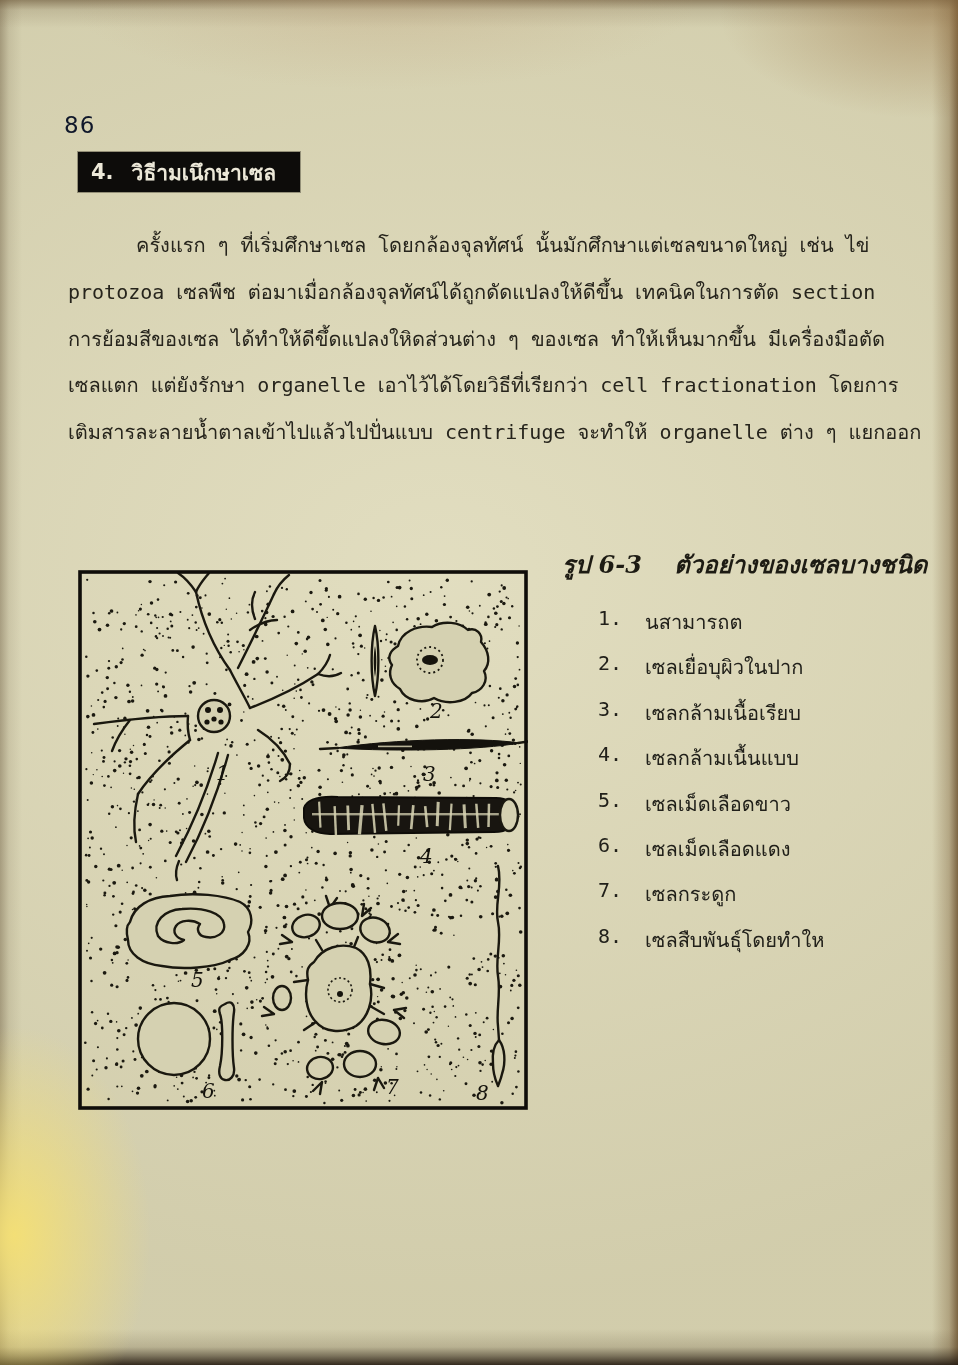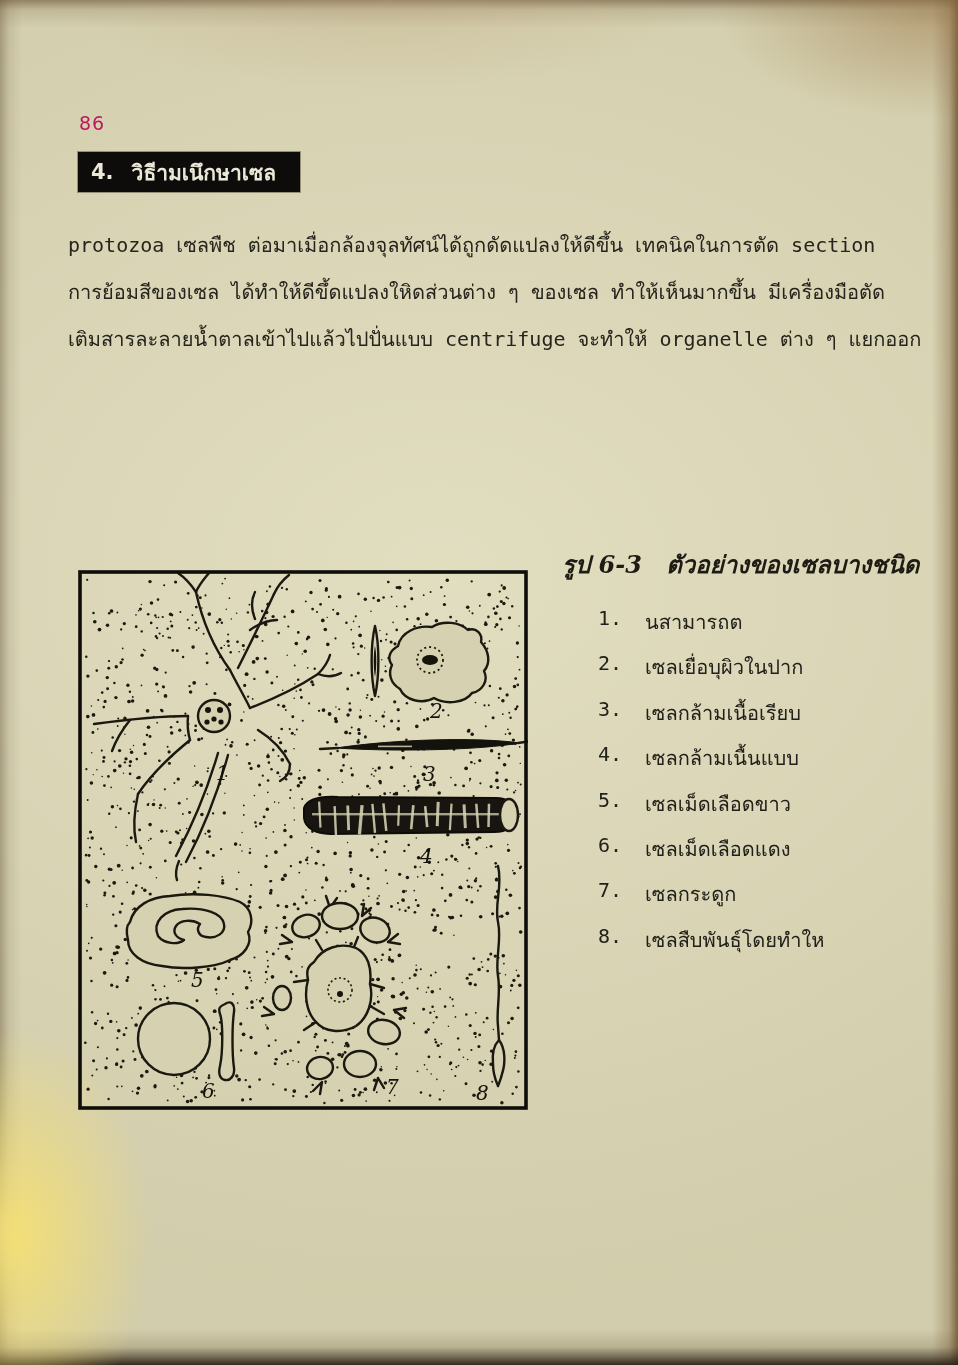--- a/index.html
+++ b/index.html
@@ -11,21 +11,21 @@
       radial-gradient(ellipse 190px 290px at 14px 1235px, rgba(245,224,116,0.95), rgba(245,224,116,0) 72%),
       radial-gradient(ellipse 300px 150px at 97% 1%, rgba(148,108,60,0.45), rgba(148,108,60,0) 70%),
       radial-gradient(ellipse 420px 120px at 40% 0%, rgba(190,158,120,0.30), rgba(190,158,120,0) 75%),
       linear-gradient(180deg, rgba(110,90,60,0.65) 0px, rgba(110,90,60,0.18) 10px, rgba(110,90,60,0) 28px),
       linear-gradient(0deg, rgba(38,28,18,0.92) 0px, rgba(52,40,26,0.55) 9px, rgba(95,78,52,0.22) 18px, rgba(95,78,52,0) 36px),
       linear-gradient(270deg, rgba(108,82,48,0.85) 0px, rgba(128,102,64,0.40) 9px, rgba(128,102,64,0) 26px),
       linear-gradient(90deg, rgba(92,74,48,0.40) 0px, rgba(92,74,48,0.12) 9px, rgba(92,74,48,0) 22px),
       radial-gradient(ellipse 1100px 850px at 46% 42%, rgba(238,234,207,0.50), rgba(198,190,152,0.22) 85%);
   }
   .page-number{
-    position:absolute;left:79px;top:112px;font-size:19px;color:#be185d;
+    position:absolute;left:64px;top:112px;font-size:23px;color:#0f172a;
     letter-spacing:1px;
   }
   .section-header{
     position:absolute;left:78px;top:152px;width:222px;height:40px;
     background:#0d0c0a;color:#ece8d8;display:flex;align-items:center;
     padding-left:13px;box-sizing:border-box;font-weight:bold;font-size:21px;
     box-shadow:0 0 0 1px rgba(20,16,10,0.35);
   }
   .section-header .sec-num{margin-right:18px;}
   .paragraph{
@@ -33,21 +33,21 @@
     font-family:"DejaVu Sans Mono","Liberation Mono",monospace;
     font-size:20px;line-height:46.8px;color:#26241c;
   }
   .paragraph .pline{white-space:nowrap;}
   .paragraph .indent{text-indent:68px;}
   .figure-caption{
     position:absolute;left:562px;top:545px;white-space:nowrap;
     font-family:"DejaVu Serif","Liberation Serif",serif;
     font-style:italic;font-weight:bold;font-size:24px;color:#1d1b13;
   }
-  .figure-caption .cap-prefix{margin-right:16px;}
+  .figure-caption .cap-prefix{margin-right:24px;}
   .cell-list{
     position:absolute;left:598px;top:606px;color:#21201a;
     font-family:"DejaVu Sans Mono","Liberation Mono",monospace;font-size:20px;
   }
   .cell-list-item{display:flex;height:45.4px;align-items:flex-start;white-space:nowrap;}
   .cell-list-item .li-num{width:47px;}
   .figure-box{position:absolute;left:78px;top:570px;width:450px;height:540px;}
   svg .sketch{fill:none;stroke:#1a180f;stroke-width:2.4;stroke-linecap:round;}
   svg .cellfill{fill:#d5d1b1;stroke:#1a180f;stroke-width:2.4;stroke-linejoin:round;}
   svg .figlabel{
@@ -59,22 +59,24 @@
 <body>
 
 <div class="page-number">86</div>
 
 <div class="section-header">
   <span class="sec-num">4.</span>
   <span>วิธีามเนึกษาเซล</span>
 </div>
 
 <div class="paragraph">
+  <div class="pline indent">ครั้งแรก ๆ ที่เริ่มศึกษาเซล โดยกล้องจุลทัศน์ นั้นมักศึกษาแต่เซลขนาดใหญ่  เช่น ไข่</div>
   <div class="pline">protozoa เซลพืช  ต่อมาเมื่อกล้องจุลทัศน์ได้ถูกดัดแปลงให้ดีขึ้น เทคนิคในการตัด section</div>
   <div class="pline">การย้อมสีของเซล ได้ทำให้ดีขึ้ดแปลงใหิดส่วนต่าง ๆ ของเซล ทำให้เห็นมากขึ้น มีเครื่องมือตัด</div>
+  <div class="pline">เซลแตก แต่ยังรักษา organelle เอาไว้ได้โดยวิธีที่เรียกว่า cell fractionation โดยการ</div>
   <div class="pline">เติมสารละลายน้ำตาลเข้าไปแล้วไปปั่นแบบ centrifuge จะทำให้ organelle ต่าง ๆ แยกออก</div>
 </div>
 
 <div class="figure-caption">
   <span class="cap-prefix">รูป 6-3</span>
   <span>ตัวอย่างของเซลบางชนิด</span>
 </div>
 
 <div class="cell-list">
   <div class="cell-list-item">

